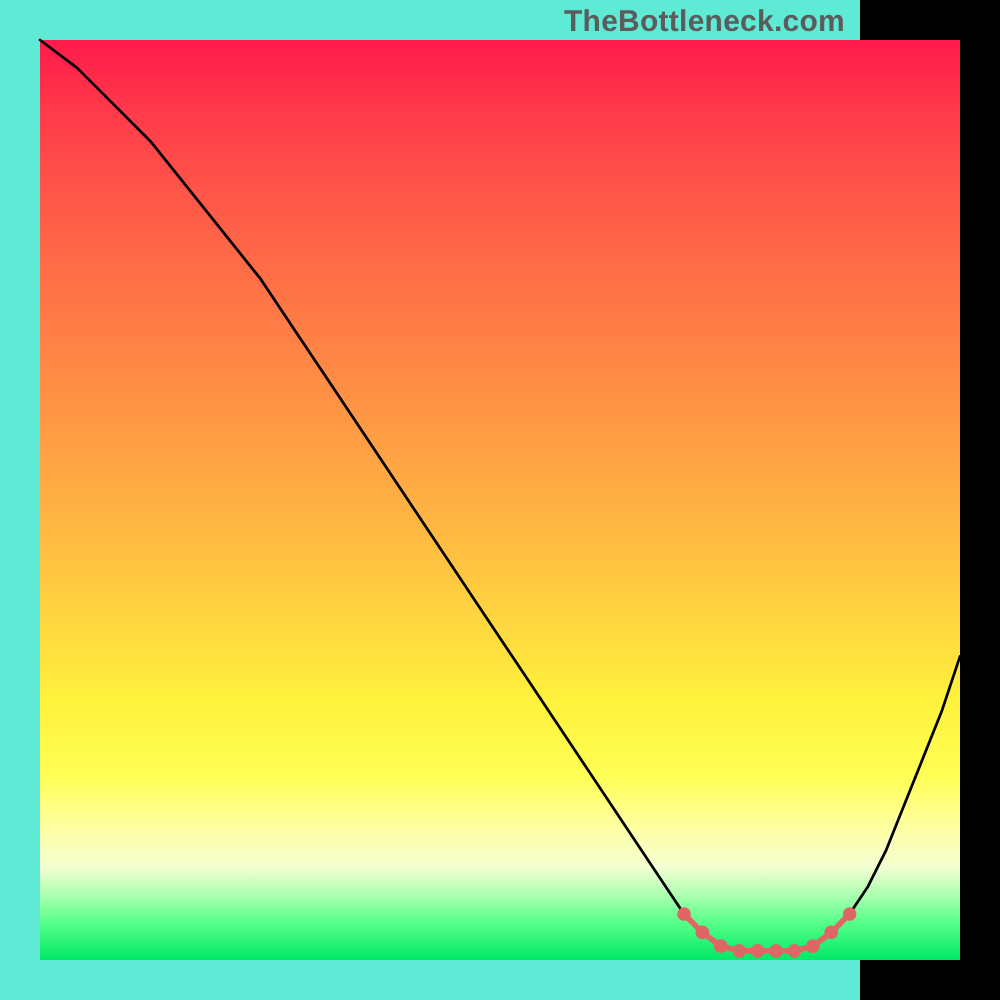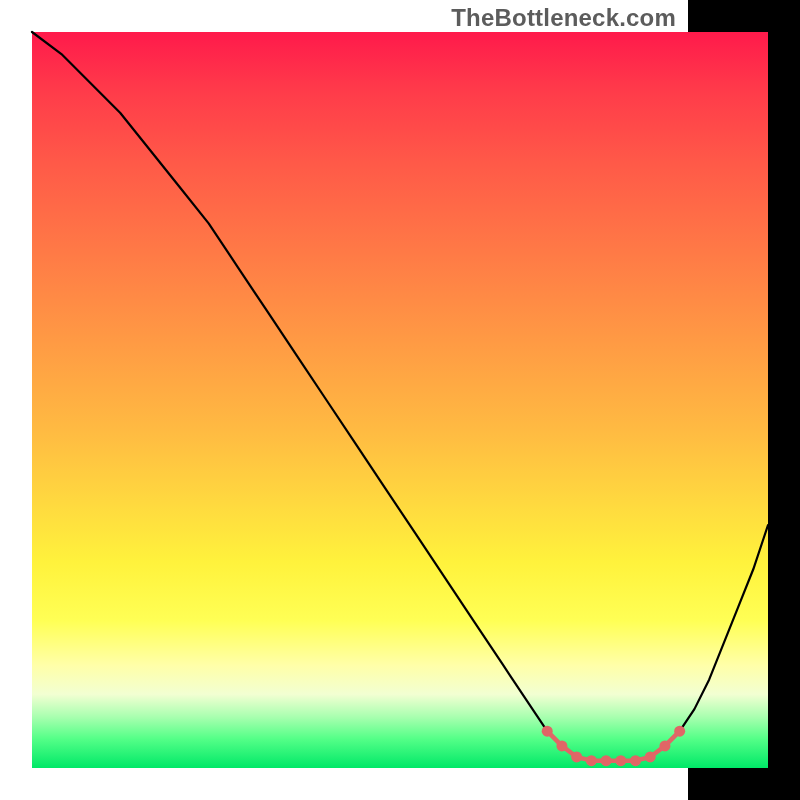--- a/index.html
+++ b/index.html
@@ -8,21 +8,21 @@
     width: 800px;
     height: 800px;
     overflow: hidden;
     background: #000;
     font-family: Arial, Helvetica, sans-serif;
   }
   .frame {
     position: relative;
     width: 688px;
     height: 800px;
-    background: #ffffff;
+    background: #5eead4;
   }
   .watermark {
     position: absolute;
     top: 4px;
     right: 12px;
     color: #5c5c5c;
     font-size: 24px;
     font-weight: 600;
     letter-spacing: 0.2px;
     user-select: none;

